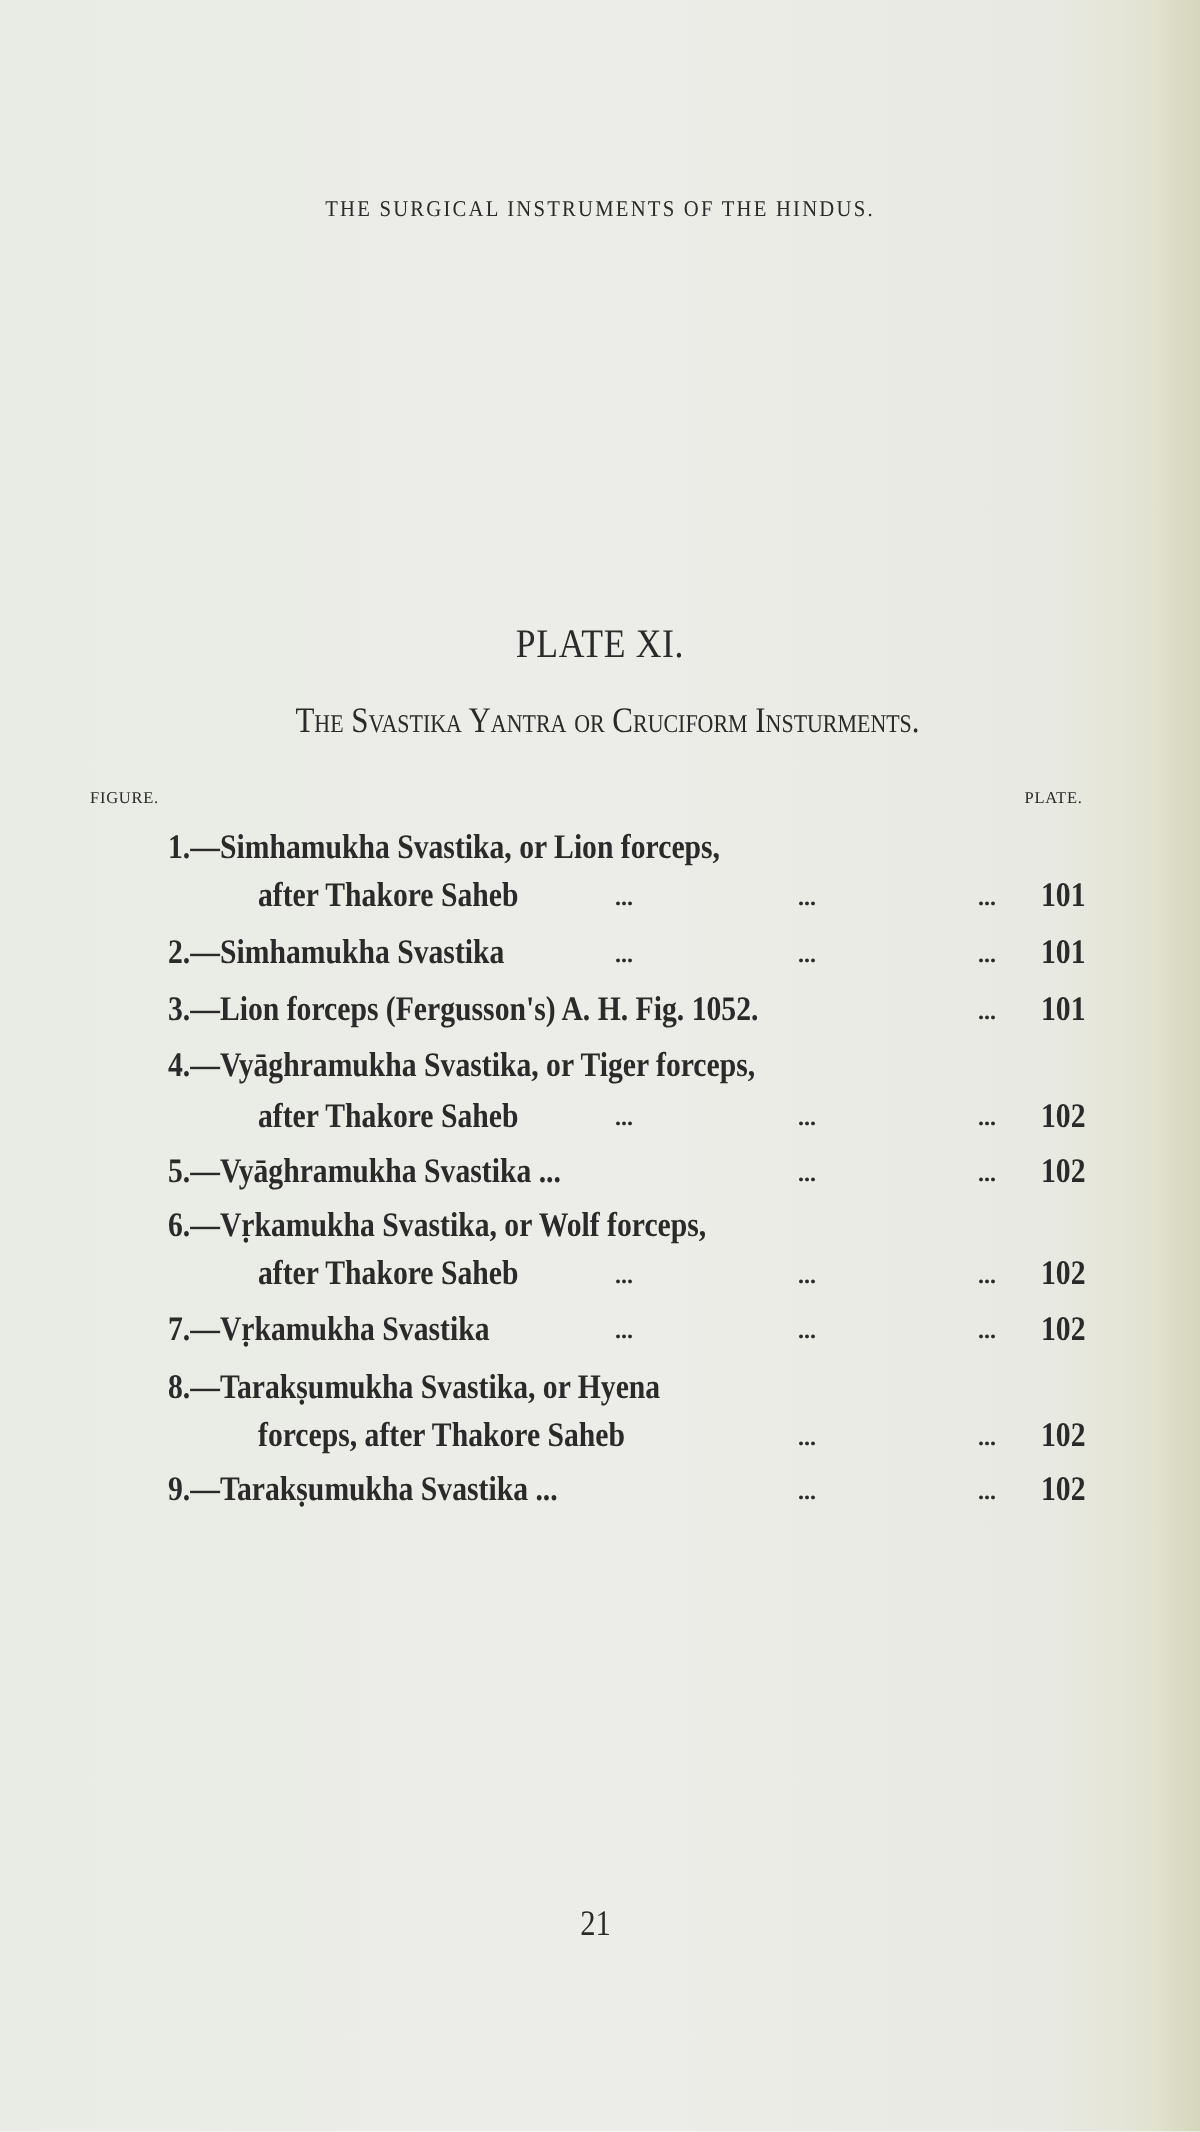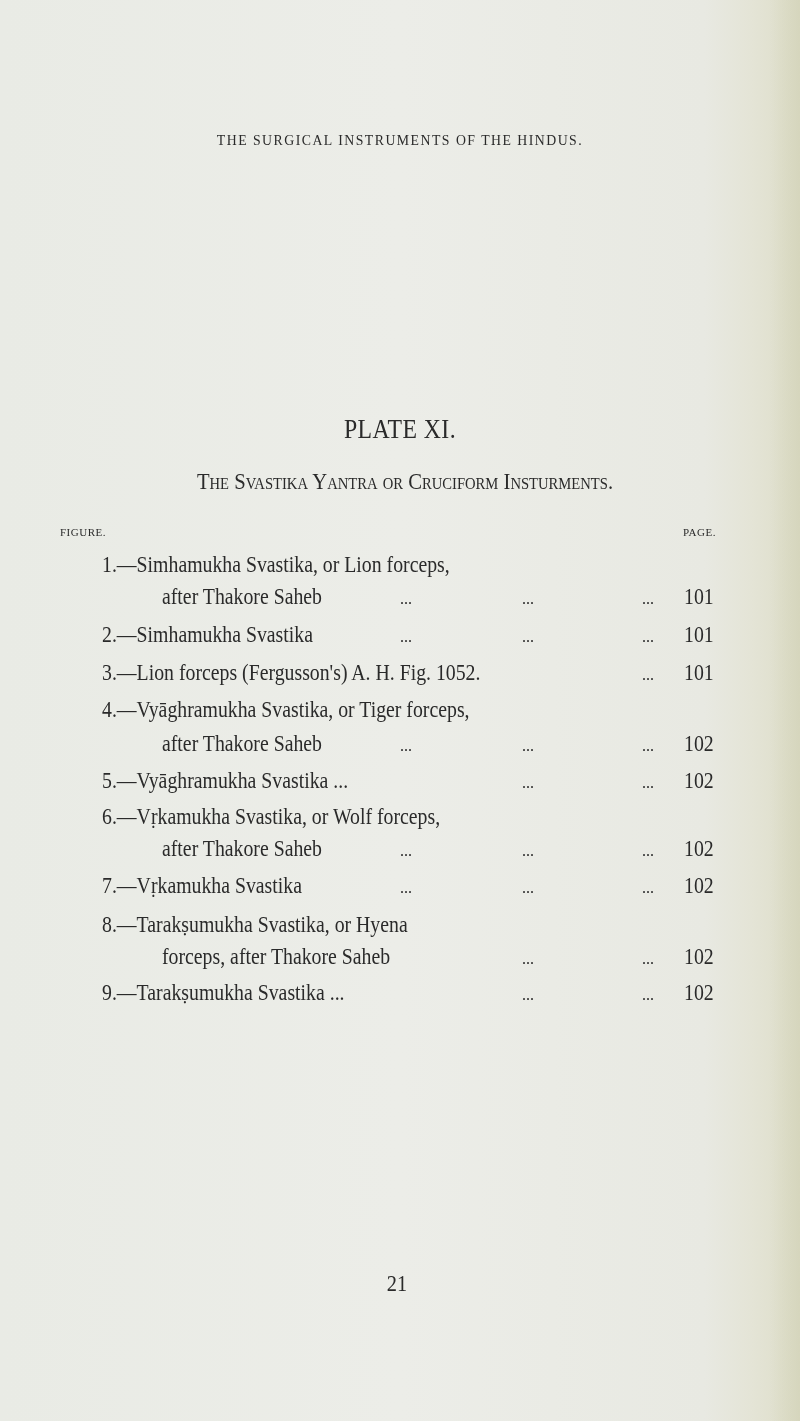--- a/index.html
+++ b/index.html
@@ -18,21 +18,21 @@
       top: 414px; left: 0; width: 800px; text-align: center;
       font-size: 27px; letter-spacing: 0.5px; transform: scaleX(0.88);
     }
     .plate-subtitle {
       top: 468px; left: 0; width: 810px; text-align: center;
       font-size: 24px; font-variant: small-caps; transform: scaleX(0.86);
     }
     .col-head { top: 526px; font-size: 11px; letter-spacing: 0.5px; }
     .col-figure { left: 60px; }
     .col-page { left: 683px; }
-    .row { position: absolute; left: 0; width: 728px; height: 30px; font-size: 23px; }
+    .row { position: absolute; left: 10px; width: 728px; height: 30px; font-size: 23px; font-weight: bold; }
     .row span { position: absolute; white-space: nowrap; top: 0; }
     .row .txt { transform: scaleX(0.86); transform-origin: left center; }
     .row .num { left: 102px; }
     .row .cont { left: 162px; }
     .row .d1 { left: 400px; font-size: 16px; top: 6px; }
     .row .d2 { left: 522px; font-size: 16px; top: 6px; }
     .row .d3 { left: 642px; font-size: 16px; top: 6px; }
     .row .pg { left: 684px; transform: scaleX(0.86); transform-origin: left center; }
     .folio { top: 1270px; left: 385px; font-size: 24px; transform: scaleX(0.85); }
     .edge-shade {
@@ -43,21 +43,21 @@
 </head>
 <body>
 
 <div class="edge-shade"></div>
 
 <div class="abs running-head">THE SURGICAL INSTRUMENTS OF THE HINDUS.</div>
 <div class="abs plate-title">PLATE XI.</div>
 <div class="abs plate-subtitle">The Svastika Yantra or Cruciform Insturments.</div>
 
 <div class="abs col-head col-figure">FIGURE.</div>
-<div class="abs col-head col-page">PAGE.</div>
+<div class="abs col-head col-page">PLATE.</div>
 
 <div class="row" style="top:552px">
   <span class="txt num">1.—Simhamukha Svastika, or Lion forceps,</span>
 </div>
 <div class="row" style="top:584px">
   <span class="txt cont">after Thakore Saheb</span>
   <span class="d1">...</span>
   <span class="d2">...</span>
   <span class="d3">...</span>
   <span class="pg">101</span>

